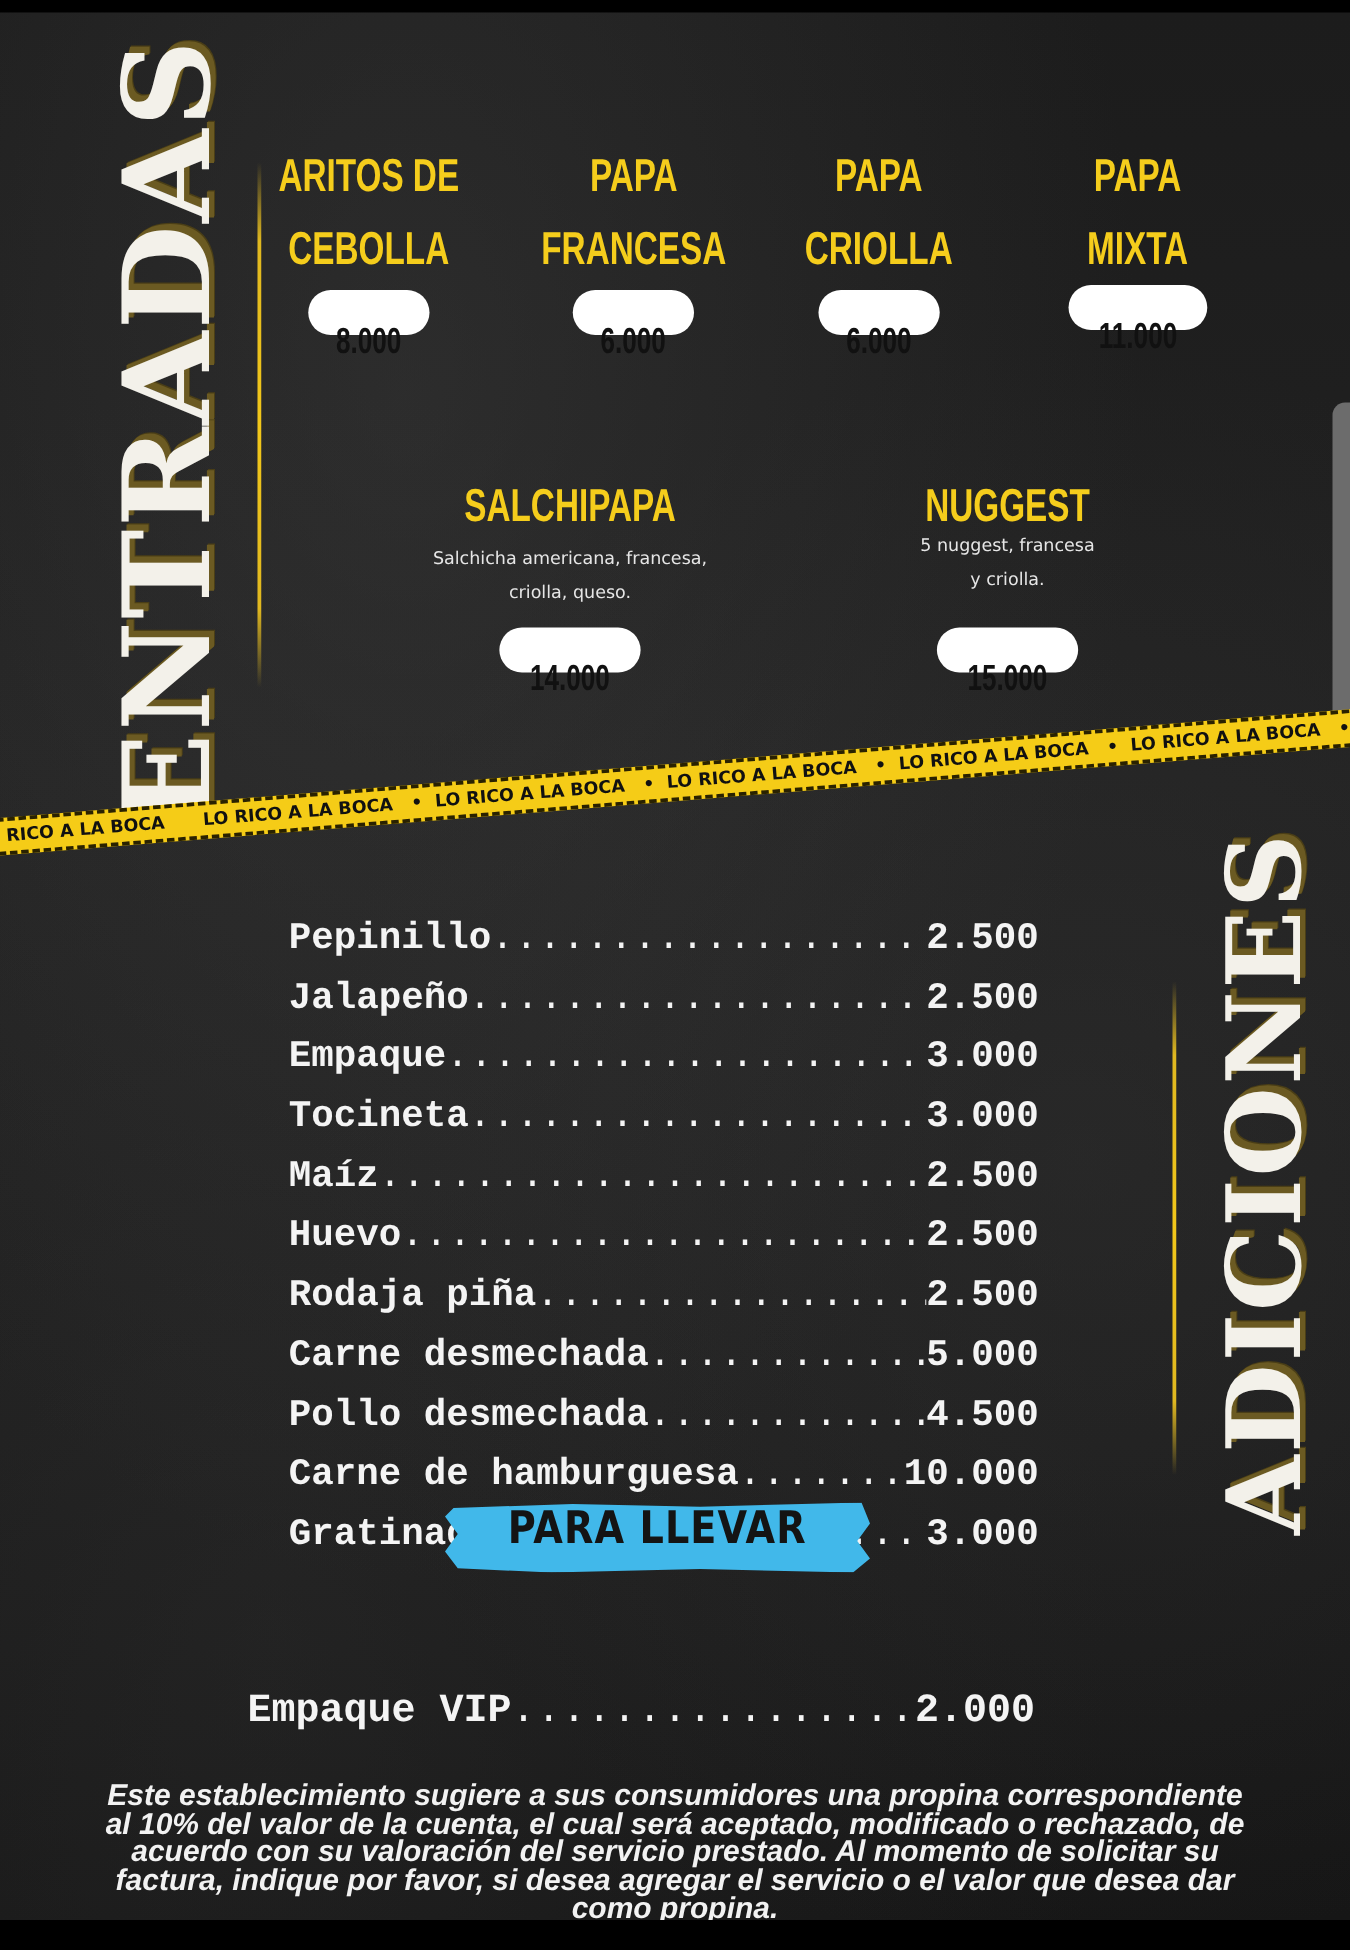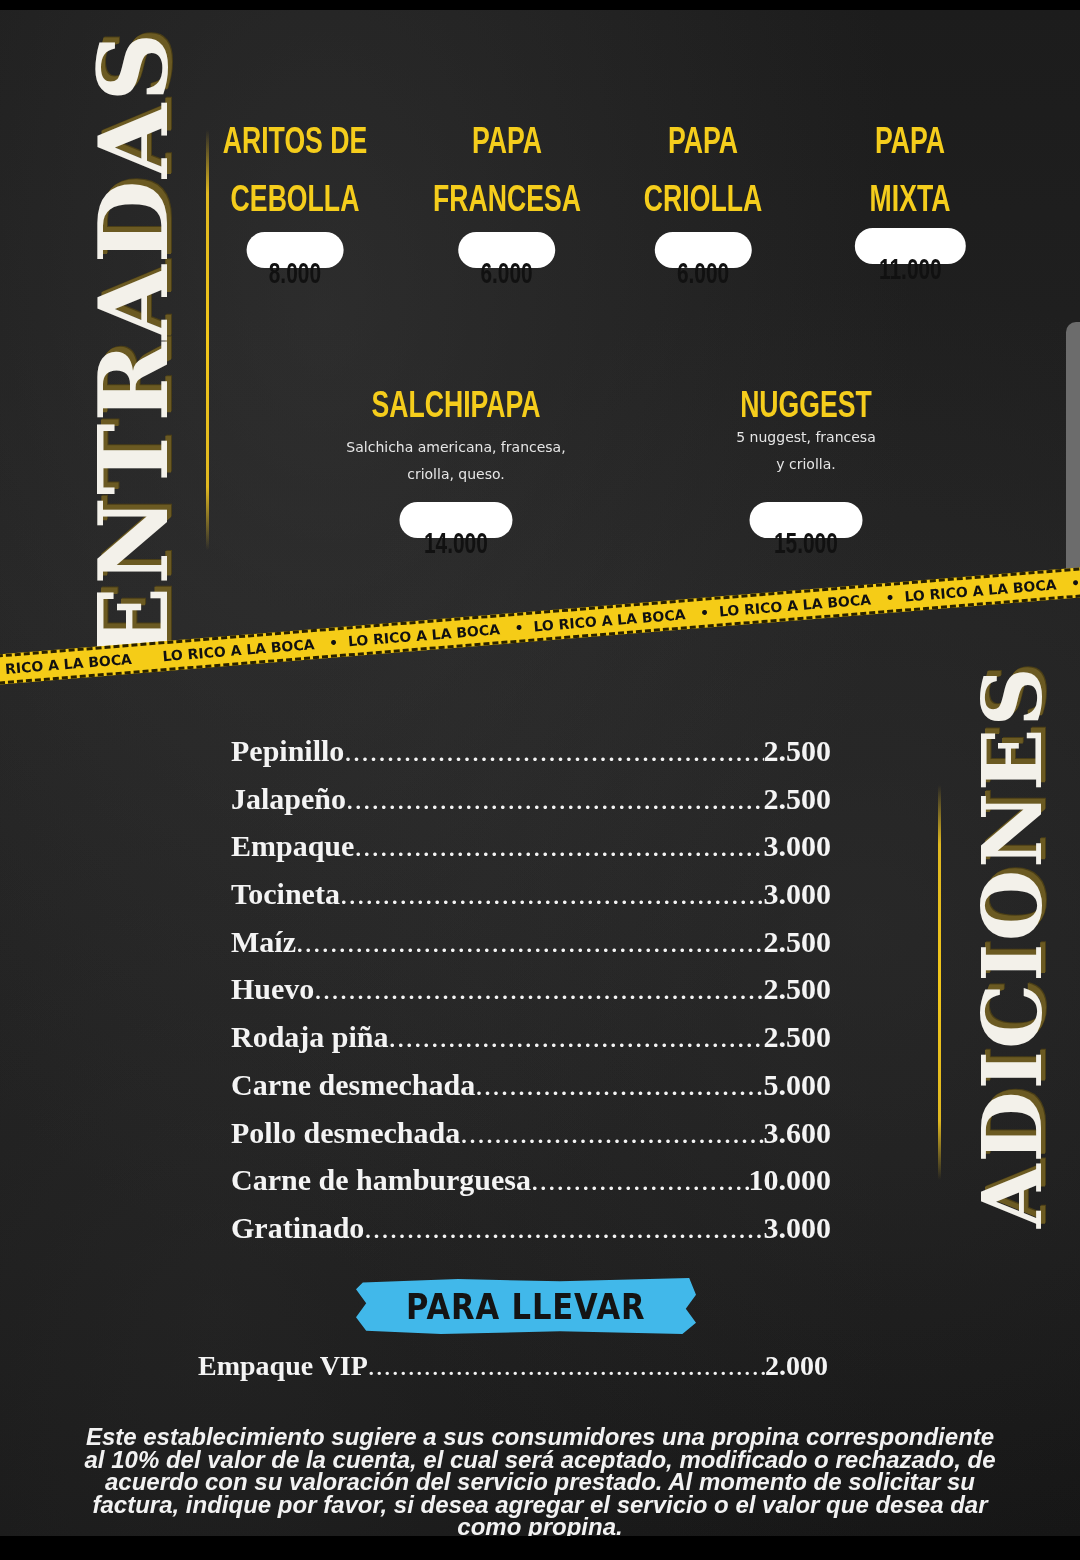--- a/index.html
+++ b/index.html
@@ -69,40 +69,40 @@
     font-family: "DejaVu Sans", sans-serif; font-weight: bold; font-size: 14px; color: #111;
     line-height: 24px;
   }
   .tape span { margin-right: 10px; }
   .tape .sep { margin-right: 10px; }
 
   
   .adiciones-list { position: absolute; left: 231px; top: 724px; width: 600px; }
   .add-row {
     display: flex; align-items: baseline; height: 47.7px;
-    font-family: Liberation Serif, serif; font-weight: bold; color: #f4f4f4; font-size: 30px;
+    font-family: Liberation Mono, monospace; font-weight: bold; color: #f4f4f4; font-size: 30px;
   }
   .add-row .name { white-space: nowrap; }
   .add-row .dots { flex: 1; overflow: hidden; white-space: nowrap; font-weight: normal; letter-spacing: 1px; }
   .add-row .dots::after { content: "................................................................................................"; }
   .add-row .price { white-space: nowrap; }
 
   
   .llevar-badge {
-    position: absolute; left: 356px; top: 1268px; width: 340px; height: 56px;
+    position: absolute; left: 356px; top: 1192px; width: 340px; height: 56px;
     background: #41b8ea;
     clip-path: polygon(2% 8%, 30% 2%, 60% 6%, 98% 0%, 100% 30%, 97% 55%, 100% 80%, 96% 100%, 60% 95%, 25% 100%, 3% 94%, 0% 70%, 3% 45%, 0% 20%);
-    display: flex; align-items: center; justify-content: center;
+    display: flex; align-items: flex-start; justify-content: center;
   }
   .llevar-badge span {
     font-family: "DejaVu Sans", sans-serif; font-weight: bold; font-size: 36px; color: #141414;
     transform: scaleX(0.85); letter-spacing: 1px;
   }
   .empaque-row { position: absolute; left: 198px; top: 1340px; width: 630px; }
-  .empaque-row.add-row { font-size: 28px; }
+  .empaque-row.add-row { font-size: 32px; }
 
   .footer-note {
     position: absolute; left: 80px; top: 1416px; width: 920px; text-align: center;
     font-family: "Liberation Sans", sans-serif; font-weight: bold; font-style: italic;
     color: #f2f2f2; font-size: 24px; line-height: 22.5px;
   }
 
   .scroll-handle {
     position: absolute; right: 0; top: 312px; width: 14px; height: 270px;
     background: #6c6c6c; border-radius: 10px 0 0 10px;
@@ -219,21 +219,21 @@
         <span class="price">2.500</span>
       </div>
     <div class="add-row">
         <span class="name">Carne desmechada</span>
         <span class="dots"></span>
         <span class="price">5.000</span>
       </div>
     <div class="add-row">
         <span class="name">Pollo desmechada</span>
         <span class="dots"></span>
-        <span class="price">3.600</span>
+        <span class="price">4.500</span>
       </div>
     <div class="add-row">
         <span class="name">Carne de hamburguesa</span>
         <span class="dots"></span>
         <span class="price">10.000</span>
       </div>
     <div class="add-row">
         <span class="name">Gratinado</span>
         <span class="dots"></span>
         <span class="price">3.000</span>

